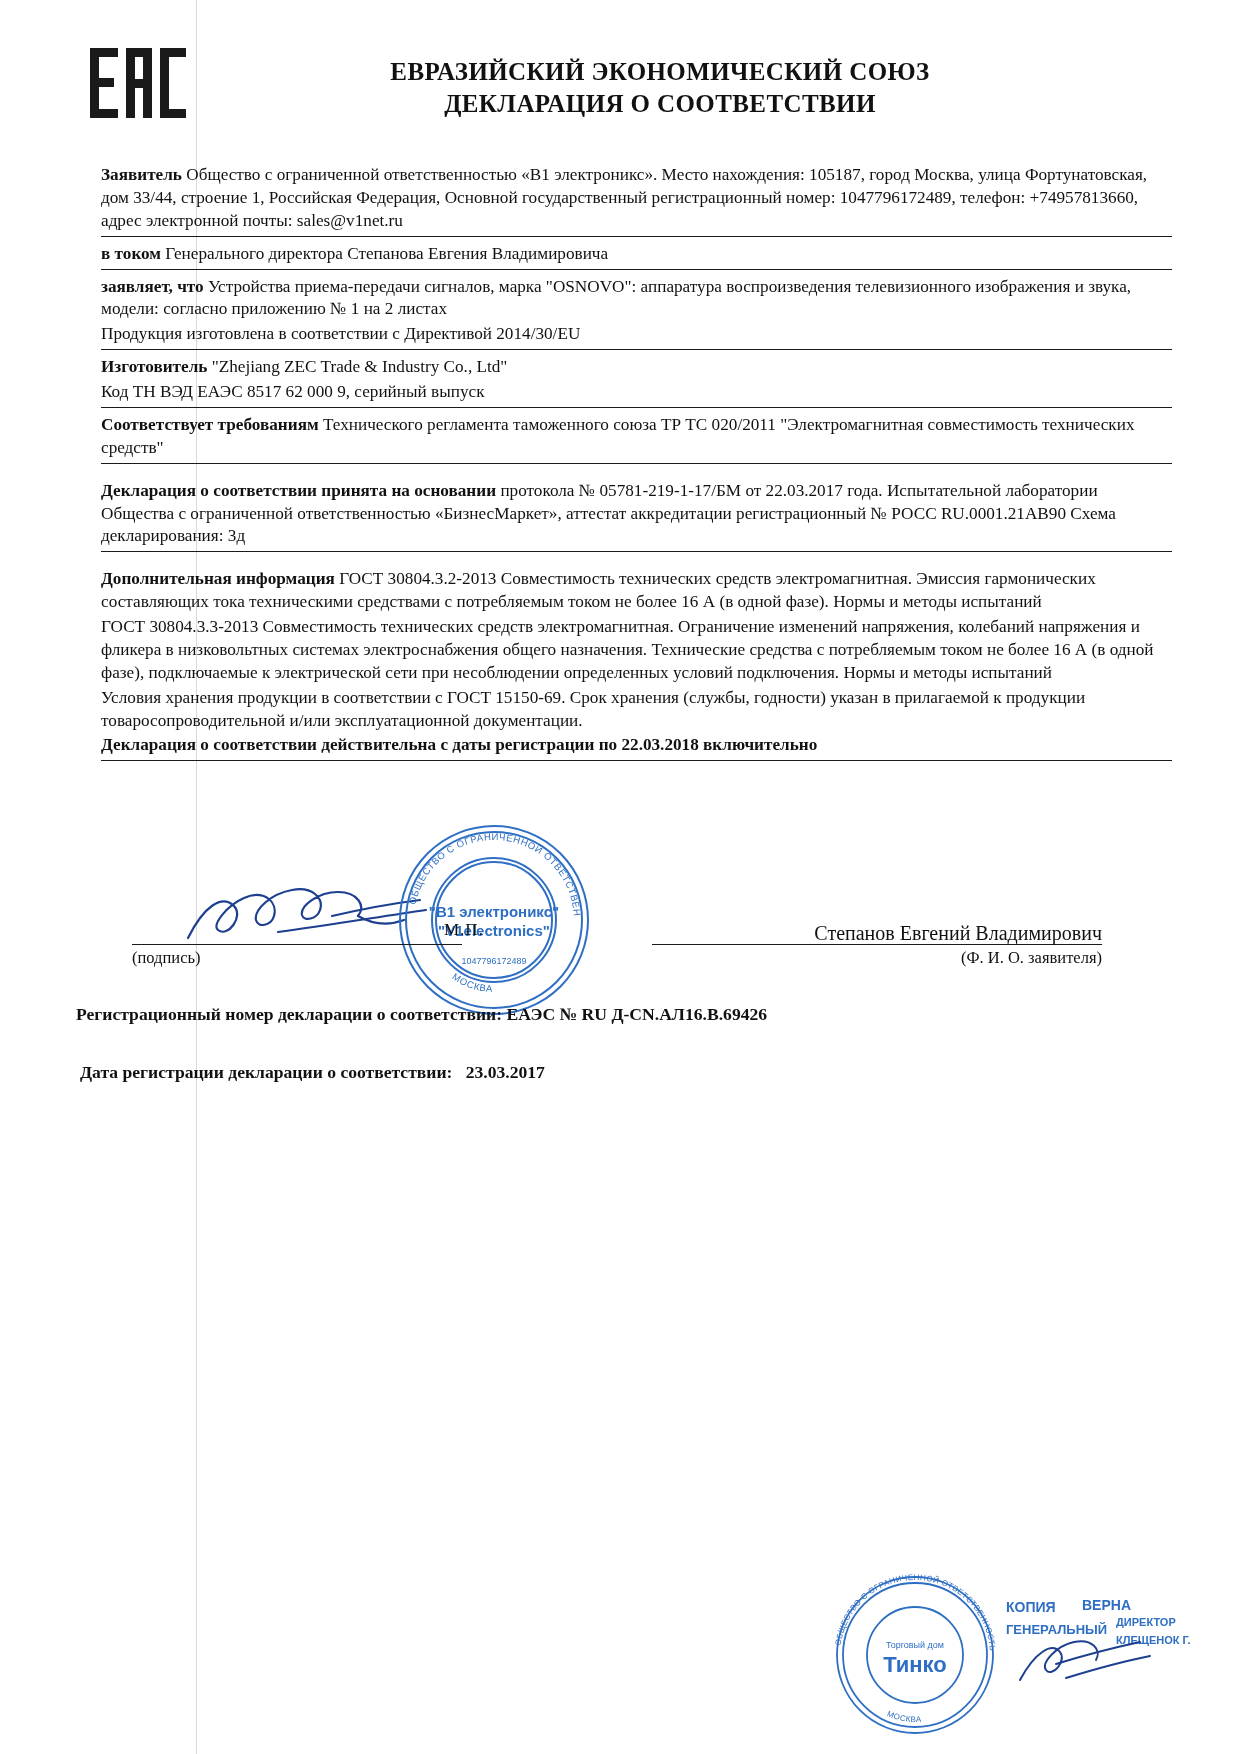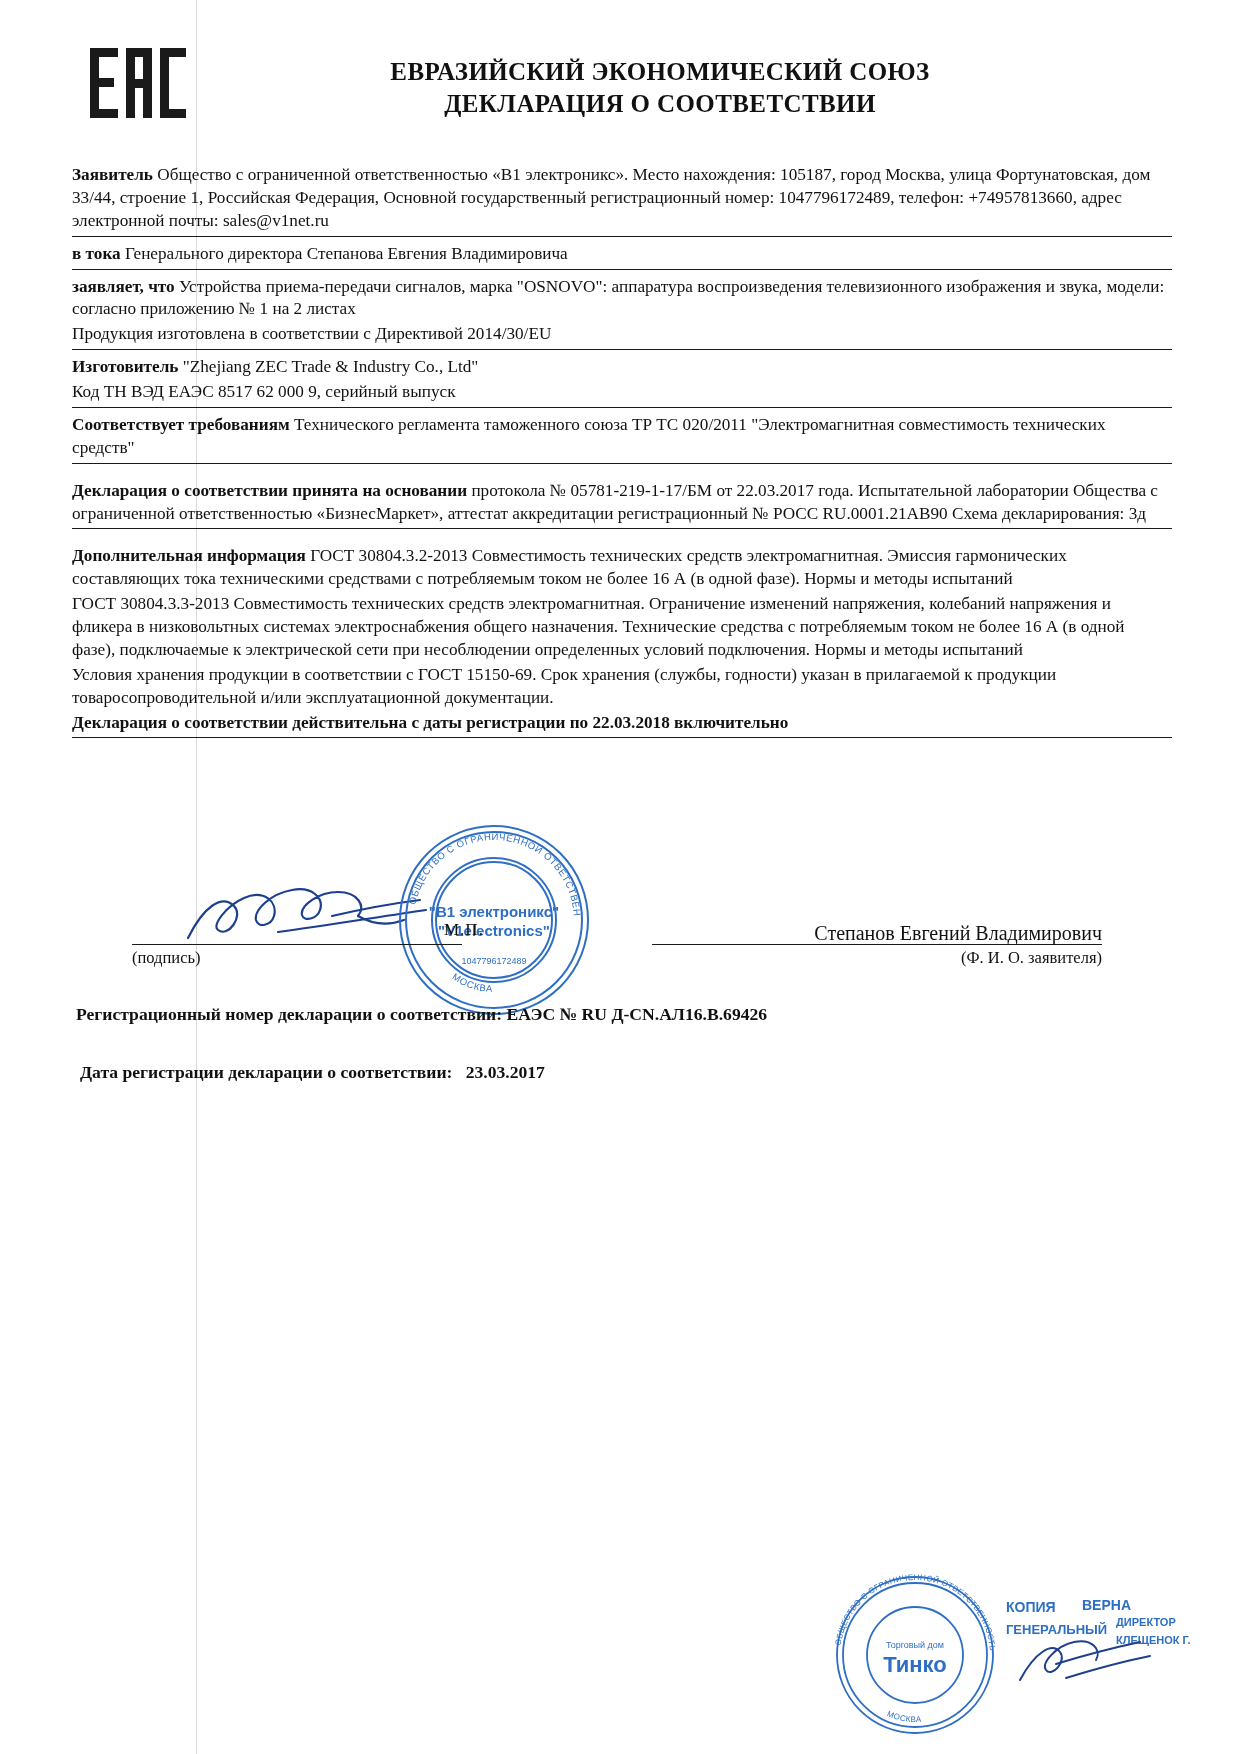--- a/index.html
+++ b/index.html
@@ -54,20 +54,21 @@
   .content {
     position: absolute;
     left: 72px;
     top: 164px;
     width: 1100px;
     font-size: 17.2px;
     line-height: 1.33;
   }
   .block {
     margin-bottom: 0;
+    margin-left: 29px;
   }
   .rule {
     border-bottom: 1px solid #1a1a1a;
     height: 0;
     margin: 3px 0 6px 0;
   }
   b, .b { font-weight: bold; }
   .p { margin: 0 0 2px 0; }
   .gap-sm { height: 10px; }
 
@@ -204,21 +205,21 @@
     <div class="block">
       <div class="p">
         <b>Заявитель</b>
         <span>Общество с ограниченной ответственностью «В1 электроникс». Место нахождения: 105187, город Москва, улица Фортунатовская, дом 33/44, строение 1, Российская Федерация, Основной государственный регистрационный номер: 1047796172489, телефон: +74957813660, адрес электронной почты: sales@v1net.ru</span>
       </div>
       <div class="rule"></div>
     </div>
 
     <div class="block">
       <div class="p">
-        <b>в тока</b>
+        <b>в током</b>
         <span>Генерального директора Степанова Евгения Владимировича</span>
       </div>
       <div class="rule"></div>
     </div>
 
     <div class="block">
       <div class="p">
         <b>заявляет, что</b>
         <span>Устройства приема-передачи сигналов, марка "OSNOVO": аппаратура воспроизведения телевизионного изображения и звука, модели: согласно приложению № 1 на 2 листах</span>
       </div>

